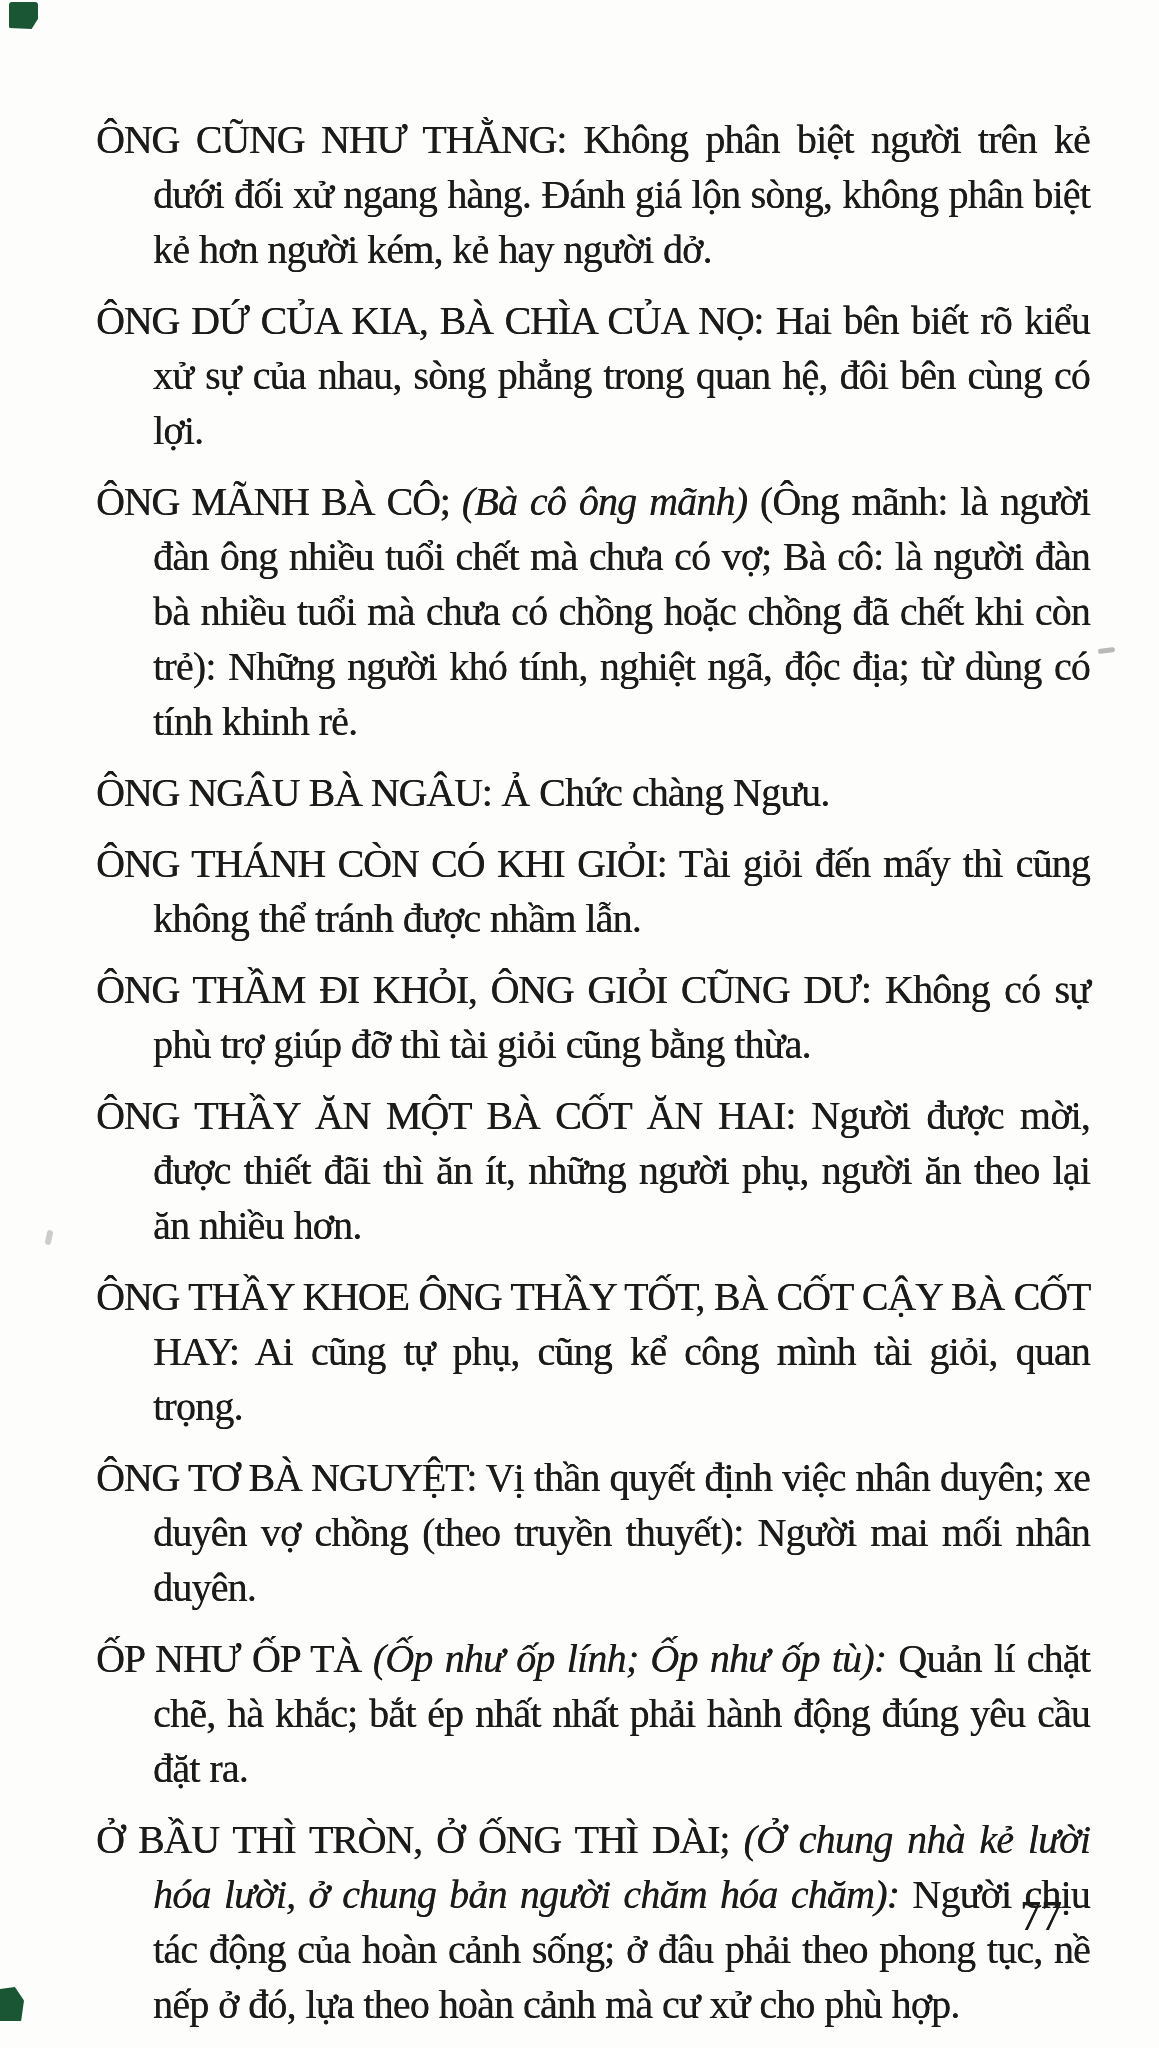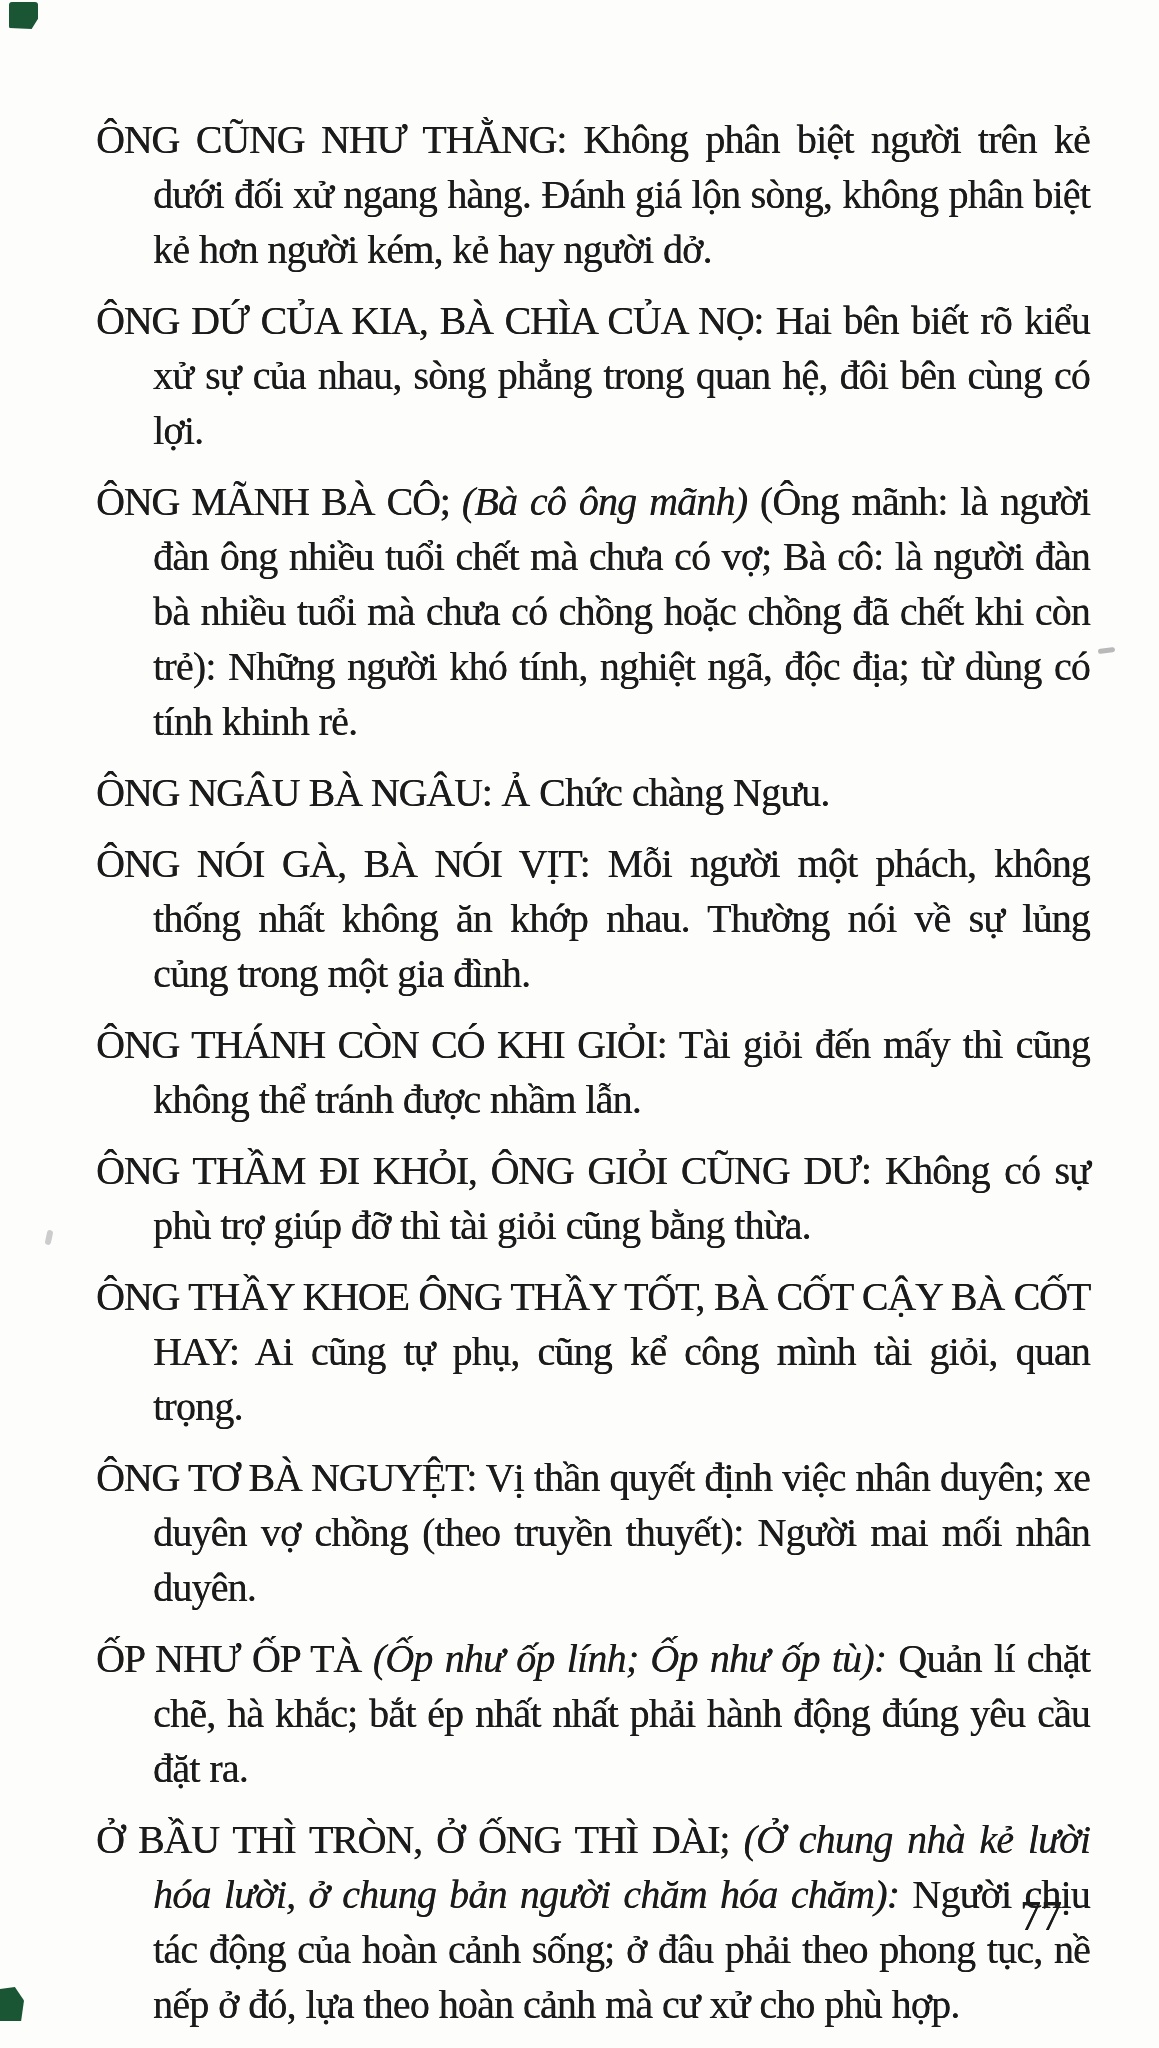--- a/index.html
+++ b/index.html
@@ -97,23 +97,23 @@
   <div class="corner-mark-tl"></div>
   <div class="corner-mark-bl"></div>
   <div class="speck-right"></div>
   <div class="speck-left"></div>
 
   <div class="text-block">
       <p class="entry"><span class="seg-head">ÔNG CŨNG NHƯ THẰNG:</span><span class="seg-text"> Không phân biệt người trên kẻ dưới đối xử ngang hàng. Đánh giá lộn sòng, không phân biệt kẻ hơn người kém, kẻ hay người dở.</span></p>
       <p class="entry"><span class="seg-head">ÔNG DỨ CỦA KIA, BÀ CHÌA CỦA NỌ:</span><span class="seg-text"> Hai bên biết rõ kiểu xử sự của nhau, sòng phẳng trong quan hệ, đôi bên cùng có lợi.</span></p>
       <p class="entry"><span class="seg-head">ÔNG MÃNH BÀ CÔ; </span><span class="seg-italic">(Bà cô ông mãnh)</span><span class="seg-text"> (Ông mãnh: là người đàn ông nhiều tuổi chết mà chưa có vợ; Bà cô: là người đàn bà nhiều tuổi mà chưa có chồng hoặc chồng đã chết khi còn trẻ): Những người khó tính, nghiệt ngã, độc địa; từ dùng có tính khinh rẻ.</span></p>
       <p class="entry"><span class="seg-head">ÔNG NGÂU BÀ NGÂU:</span><span class="seg-text"> Ả Chức chàng Ngưu.</span></p>
-      <p class="entry"><span class="seg-head">ÔNG NÓI GÀ, BÀ NÓI VỊT:</span><span class="seg-text"> Mỗi người một phách, không thống nhất không ăn khớp nhau. Thường nói về sự lủng củng trong một gia đình.</span></p>
       <p class="entry"><span class="seg-head">ÔNG THÁNH CÒN CÓ KHI GIỎI:</span><span class="seg-text"> Tài giỏi đến mấy thì cũng không thể tránh được nhầm lẫn.</span></p>
       <p class="entry"><span class="seg-head">ÔNG THẦM ĐI KHỎI, ÔNG GIỎI CŨNG DƯ:</span><span class="seg-text"> Không có sự phù trợ giúp đỡ thì tài giỏi cũng bằng thừa.</span></p>
+      <p class="entry"><span class="seg-head">ÔNG THẦY ĂN MỘT BÀ CỐT ĂN HAI:</span><span class="seg-text"> Người được mời, được thiết đãi thì ăn ít, những người phụ, người ăn theo lại ăn nhiều hơn.</span></p>
       <p class="entry"><span class="seg-head">ÔNG THẦY KHOE ÔNG THẦY TỐT, BÀ CỐT CẬY BÀ CỐT HAY:</span><span class="seg-text"> Ai cũng tự phụ, cũng kể công mình tài giỏi, quan trọng.</span></p>
       <p class="entry"><span class="seg-head">ÔNG TƠ BÀ NGUYỆT:</span><span class="seg-text"> Vị thần quyết định việc nhân duyên; xe duyên vợ chồng (theo truyền thuyết): Người mai mối nhân duyên.</span></p>
       <p class="entry"><span class="seg-head">ỐP NHƯ ỐP TÀ </span><span class="seg-italic">(Ốp như ốp lính; Ốp như ốp tù):</span><span class="seg-text"> Quản lí chặt chẽ, hà khắc; bắt ép nhất nhất phải hành động đúng yêu cầu đặt ra.</span></p>
       <p class="entry"><span class="seg-head">Ở BẦU THÌ TRÒN, Ở ỐNG THÌ DÀI; </span><span class="seg-italic">(Ở chung nhà kẻ lười hóa lười, ở chung bản người chăm hóa chăm):</span><span class="seg-text"> Người chịu tác động của hoàn cảnh sống; ở đâu phải theo phong tục, nề nếp ở đó, lựa theo hoàn cảnh mà cư xử cho phù hợp.</span></p>
     </div>
 
   <div class="page-number">77</div>
 
 </div>
 

